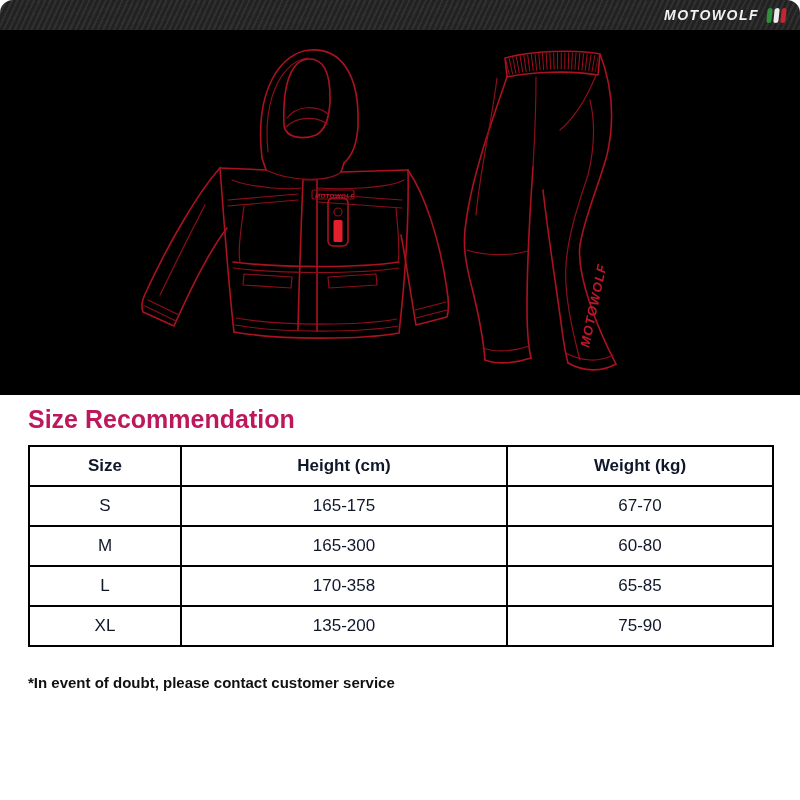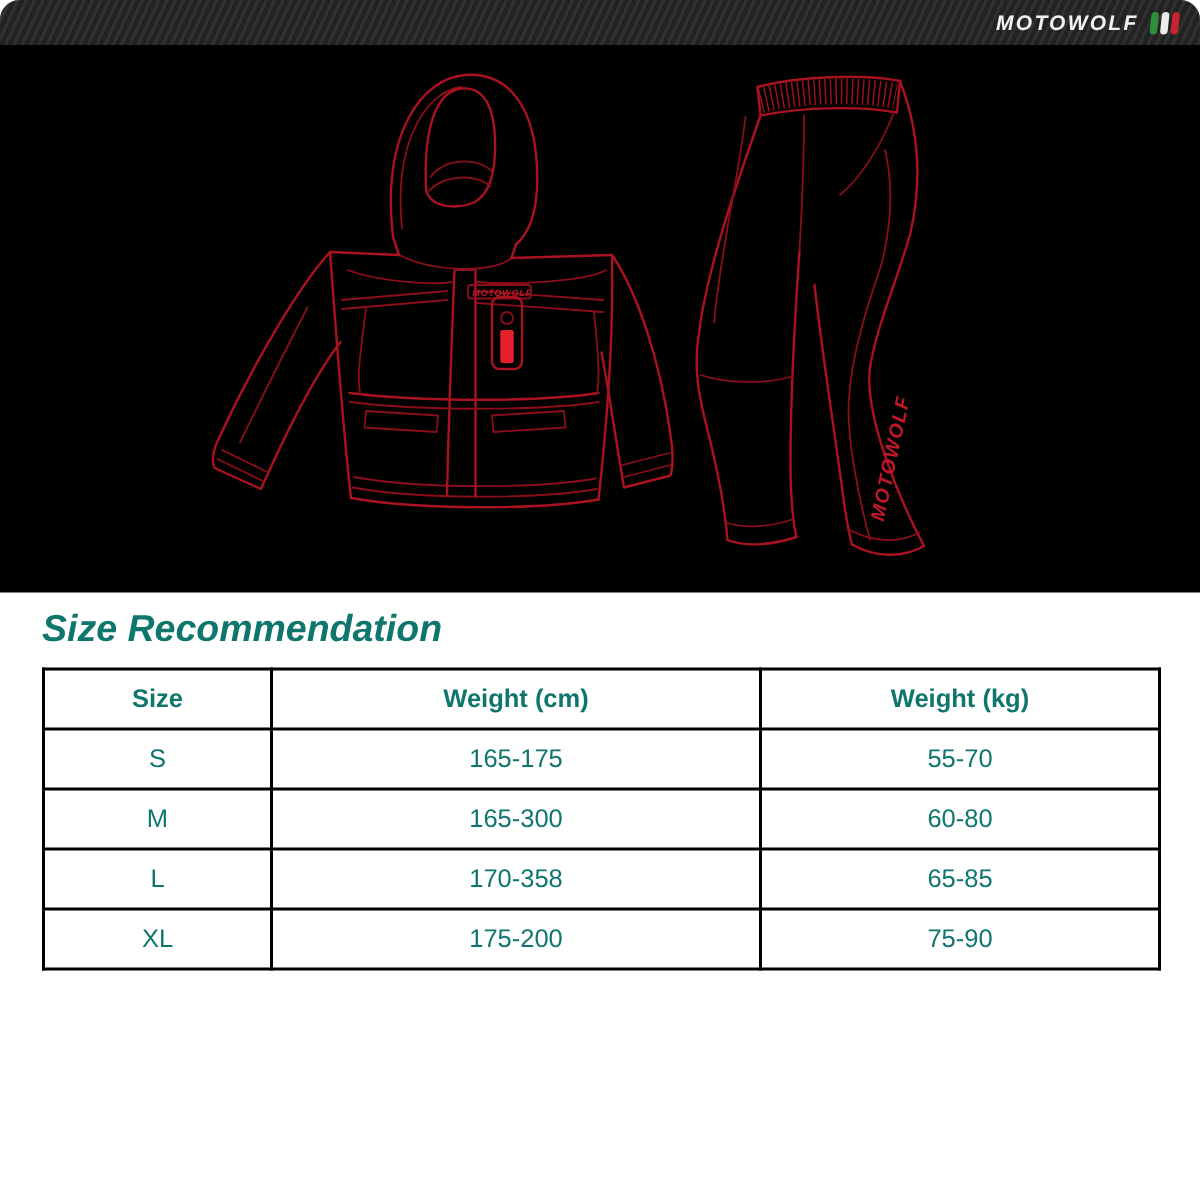--- a/index.html
+++ b/index.html
@@ -34,31 +34,31 @@
   
   .hero { height: 365px; width: 100%; background: #000; }
   .hero svg { display: block; }
   .wire { fill: none; stroke: #ab1220; stroke-width: 1.6; stroke-linejoin: round; stroke-linecap: round; }
   .wire2 { fill: none; stroke: #8c0e1a; stroke-width: 1.2; stroke-linejoin: round; stroke-linecap: round; }
   .rib { fill: none; stroke: #9c101c; stroke-width: 17; stroke-dasharray: 1 2.6; }
   .garment-text { fill: #c0182a; font-weight: 700; font-style: italic; font-family: "Liberation Sans", sans-serif; }
   
   .content { padding-left: 28px; color: #000; }
   .section-title {
-    font-size: 25px; font-weight: 700; color: #0f766e;
-    margin: 8px 16px 9px 0; line-height: 33px; font-style: italic;
+    font-size: 25px; font-weight: 700; color: #be185d;
+    margin: 8px 16px 9px 0; line-height: 33px;
   }
   table.size-table {
     border-collapse: collapse; table-layout: fixed;
     width: 744px;
   }
   table.size-table th, table.size-table td {
     border: 2px solid #000; height: 40px;
     text-align: center; vertical-align: middle;
-    font-size: 17px; padding: 0; color: #0f766e;
+    font-size: 17px; padding: 0; color: #0f172a;
   }
   table.size-table th { font-weight: 700; }
   table.size-table td { font-weight: 400; }
   .col-size { width: 152px; }
   .col-height { width: 326px; }
   .col-weight { width: 266px; }
   .footnote { margin-top: 27px; font-size: 15px; font-weight: 700; color: #111; }
 </style>
 </head>
 <body>
@@ -165,43 +165,44 @@
 
     <table class="size-table">
       <colgroup>
         <col class="col-size">
           <col class="col-height">
           <col class="col-weight">
       </colgroup>
       <thead>
         <tr>
           <th>Size</th>
-          <th>Weight (cm)</th>
+          <th>Height (cm)</th>
           <th>Weight (kg)</th>
         </tr>
       </thead>
       <tbody>
         <tr>
           <td>S</td>
           <td>165-175</td>
-          <td>55-70</td>
+          <td>67-70</td>
         </tr>
         <tr>
           <td>M</td>
           <td>165-300</td>
           <td>60-80</td>
         </tr>
         <tr>
           <td>L</td>
           <td>170-358</td>
           <td>65-85</td>
         </tr>
         <tr>
           <td>XL</td>
-          <td>175-200</td>
+          <td>135-200</td>
           <td>75-90</td>
         </tr>
       </tbody>
     </table>
 
+    <div class="footnote">*In event of doubt, please contact customer service</div>
   </div>
 
 </div>
 
 </body></html>

